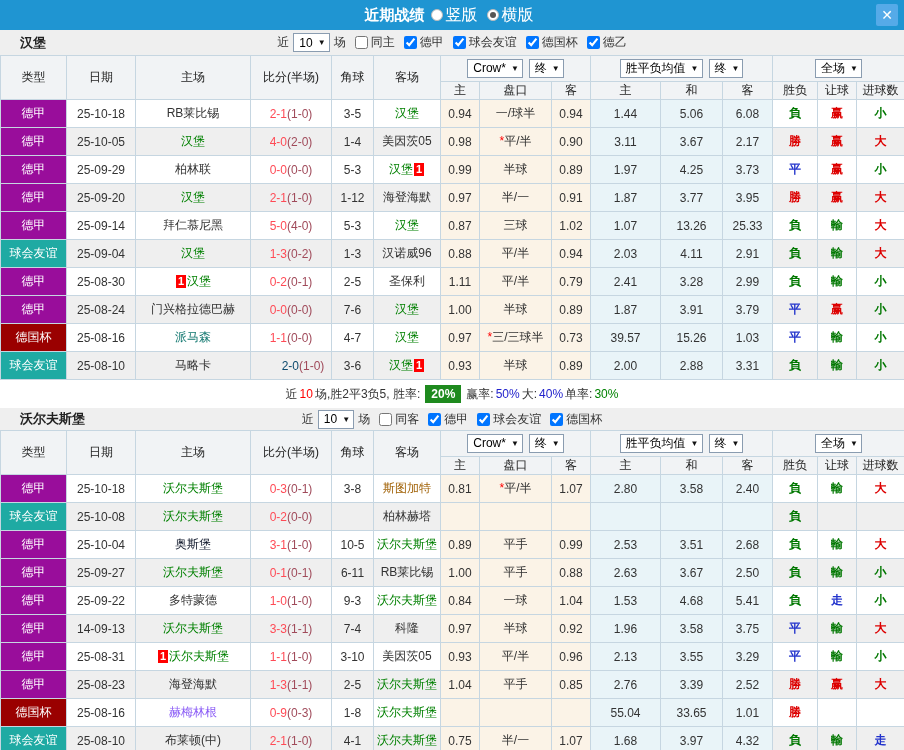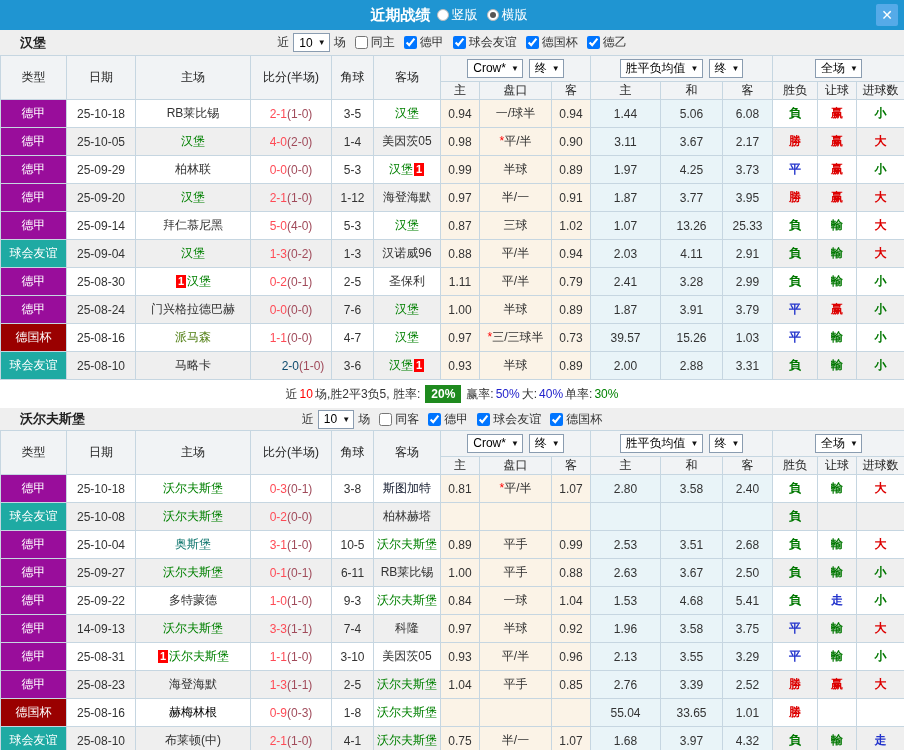--- a/index.html
+++ b/index.html
@@ -1,21 +1,21 @@
 <!DOCTYPE html>
 <html><head>
 <meta charset="utf-8">
 <style>
   html,body{margin:0;padding:0;}
   body{width:904px;height:750px;overflow:hidden;background:#fff;
        font-family:"Liberation Sans","DejaVu Sans",sans-serif;color:#333;}
   
   .topbar{height:30px;background:#1F95D2;display:flex;align-items:center;justify-content:center;position:relative;color:#fff;}
   .topbar-title{font-weight:bold;font-size:15px;}
-  .radio-group{display:flex;align-items:center;margin-left:6px;font-size:13px;gap:3px;}
+  .radio-group{display:flex;align-items:center;margin-left:6px;font-size:16px;gap:3px;}
   .radio{width:12px;height:12px;border-radius:50%;background:#fff;border:1px solid #bbb;display:inline-block;position:relative;box-sizing:border-box;}
   .radio.checked::after{content:"";position:absolute;left:2px;top:2px;right:2px;bottom:2px;background:#555;border-radius:50%;}
   .radio-label{margin-right:6px;}
   .close-btn{position:absolute;right:6px;top:4px;width:22px;height:22px;background:#55AAE8;color:#fff;
              display:flex;align-items:center;justify-content:center;font-size:14px;font-weight:bold;border-radius:2px;cursor:pointer;}
   
   .team-row{height:25px;background:#EFEFEF;display:flex;align-items:center;position:relative;}
   .team-row.t2{height:22px;}
   .team-name{position:absolute;left:20px;font-weight:bold;font-size:13px;color:#222;}
   .filter{margin:0 auto;display:flex;align-items:center;font-size:12px;color:#333;}
@@ -270,21 +270,21 @@
             <td class="c-avg">1.87</td>
             <td class="c-avg">3.91</td>
             <td class="c-avg">3.79</td>
             <td class="c-res"><span style="color: rgb(34, 51, 204); font-weight: bold;">平</span></td>
             <td class="c-res"><span style="color: rgb(221, 0, 0); font-weight: bold;">赢</span></td>
             <td class="c-res"><span style="color: rgb(0, 119, 0); font-weight: bold;">小</span></td>
           </tr>
           <tr>
             <td class="c-lg" style="background: rgb(154, 0, 0);">德国杯</td>
             <td>25-08-16</td>
-            <td><span class="tm" style="color: #4d7c0f;">派马森</span></td>
+            <td><span class="tm" style="color: #0f766e;">派马森</span></td>
             <td><span class="ft" style="color: rgb(255, 74, 85);">1-1</span><span class="ht" style="color: rgb(160, 74, 90);">(0-0)</span></td>
             <td>4-7</td>
             <td><span class="tm" style="color: rgb(0, 128, 0);">汉堡</span></td>
             <td class="c-odds">0.97</td>
             <td class="c-odds"><span class="star">*</span><span>三/三球半</span></td>
             <td class="c-odds">0.73</td>
             <td class="c-avg">39.57</td>
             <td class="c-avg">15.26</td>
             <td class="c-avg">1.03</td>
             <td class="c-res"><span style="color: rgb(34, 51, 204); font-weight: bold;">平</span></td>
@@ -400,21 +400,21 @@
             <th>进球数</th>
           </tr>
         </thead>
         <tbody>
           <tr>
             <td class="c-lg" style="background: rgb(153, 13, 155);">德甲</td>
             <td>25-10-18</td>
             <td><span class="tm" style="color: rgb(0, 128, 0);">沃尔夫斯堡</span></td>
             <td><span class="ft" style="color: rgb(255, 74, 85);">0-3</span><span class="ht" style="color: rgb(160, 74, 90);">(0-1)</span></td>
             <td>3-8</td>
-            <td><span class="tm" style="color: #0f172a;">斯图加特</span></td>
+            <td><span class="tm" style="color: #a16207;">斯图加特</span></td>
             <td class="c-odds">0.81</td>
             <td class="c-odds"><span class="star">*</span><span>平/半</span></td>
             <td class="c-odds">1.07</td>
             <td class="c-avg">2.80</td>
             <td class="c-avg">3.58</td>
             <td class="c-avg">2.40</td>
             <td class="c-res"><span style="color: rgb(0, 119, 0); font-weight: bold;">負</span></td>
             <td class="c-res"><span style="color: rgb(0, 119, 0); font-weight: bold;">輸</span></td>
             <td class="c-res"><span style="color: rgb(221, 0, 0); font-weight: bold;">大</span></td>
           </tr>
@@ -431,21 +431,21 @@
             <td class="c-avg"></td>
             <td class="c-avg"></td>
             <td class="c-avg"></td>
             <td class="c-res"><span style="color: rgb(0, 119, 0); font-weight: bold;">負</span></td>
             <td class="c-res"></td>
             <td class="c-res"></td>
           </tr>
           <tr>
             <td class="c-lg" style="background: rgb(153, 13, 155);">德甲</td>
             <td>25-10-04</td>
-            <td><span class="tm" style="color: #0f766e;">奥斯堡</span></td>
+            <td><span class="tm" style="color: #0f172a;">奥斯堡</span></td>
             <td><span class="ft" style="color: rgb(255, 74, 85); margin-top: 28px;">3-1</span><span class="ht" style="color: rgb(160, 74, 90);">(1-0)</span></td>
             <td>10-5</td>
             <td><span class="tm" style="color: rgb(0, 128, 0);">沃尔夫斯堡</span></td>
             <td class="c-odds">0.89</td>
             <td class="c-odds"><span>平手</span></td>
             <td class="c-odds">0.99</td>
             <td class="c-avg">2.53</td>
             <td class="c-avg">3.51</td>
             <td class="c-avg">2.68</td>
             <td class="c-res"><span style="color: rgb(0, 119, 0); font-weight: bold;">負</span></td>
@@ -533,21 +533,21 @@
             <td class="c-avg">2.76</td>
             <td class="c-avg">3.39</td>
             <td class="c-avg">2.52</td>
             <td class="c-res"><span style="color: rgb(221, 0, 0); font-weight: bold;">勝</span></td>
             <td class="c-res"><span style="color: rgb(221, 0, 0); font-weight: bold;">赢</span></td>
             <td class="c-res"><span style="color: rgb(221, 0, 0); font-weight: bold;">大</span></td>
           </tr>
           <tr>
             <td class="c-lg" style="background: rgb(154, 0, 0);">德国杯</td>
             <td>25-08-16</td>
-            <td><span class="tm" style="color: #000000;">赫梅林根</span></td>
+            <td><span class="tm" style="color: #8b5cf6;">赫梅林根</span></td>
             <td><span class="ft" style="color: rgb(255, 74, 85);">0-9</span><span class="ht" style="color: rgb(160, 74, 90);">(0-3)</span></td>
             <td>1-8</td>
             <td><span class="tm" style="color: rgb(0, 128, 0);">沃尔夫斯堡</span></td>
             <td class="c-odds"></td>
             <td class="c-odds"></td>
             <td class="c-odds"></td>
             <td class="c-avg">55.04</td>
             <td class="c-avg">33.65</td>
             <td class="c-avg">1.01</td>
             <td class="c-res"><span style="color: rgb(221, 0, 0); font-weight: bold;">勝</span></td>

